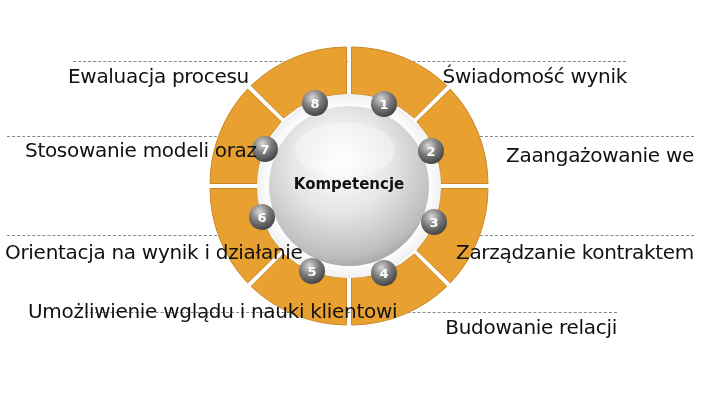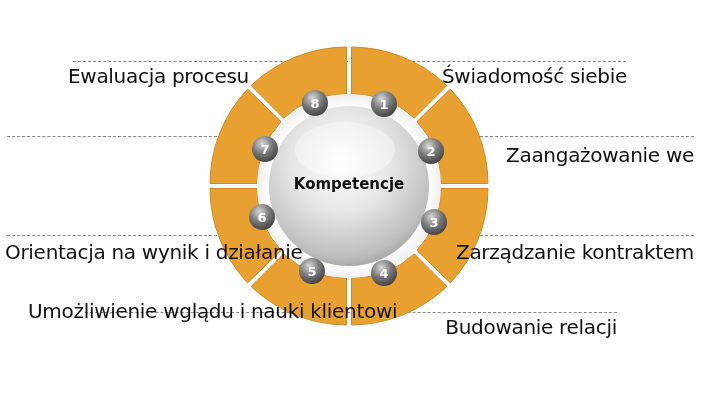--- a/index.html
+++ b/index.html
@@ -88,23 +88,24 @@
     <g>
         <circle cx="315" cy="103" r="13" fill="url(#badge)"></circle>
         <text x="315" y="108">8</text>
       </g>
   </g>
 
   <text x="349" y="189" text-anchor="middle" font-family="DejaVu Sans, sans-serif" font-weight="bold" font-size="15" fill="#111">Kompetencje</text>
 </svg>
 
 <div class="label" style="left:68px;top:67px;">Ewaluacja procesu</div>
-<div class="label right" style="right:93px;top:67px;">Świadomość siebie</div>
+<div class="label right" style="right:93px;top:67px;">Świadomość wynik</div>
 
 <div class="label" style="left:25px;top:141px;">
+  <div>Stosowanie modeli oraz</div>
 </div>
 <div class="label right" style="right:26px;top:146px;text-align:right;">
   <div>Zaangażowanie we</div>
 </div>
 
 <div class="label" style="left:5px;top:243px;">Orientacja na wynik i działanie</div>
 <div class="label right" style="right:26px;top:243px;text-align:right;">Zarządzanie kontraktem</div>
 
 <div class="label" style="left:28px;top:302px;">Umożliwienie wglądu i nauki klientowi</div>
 <div class="label right" style="right:103px;top:318px;margin-left:28px;">Budowanie relacji</div>

